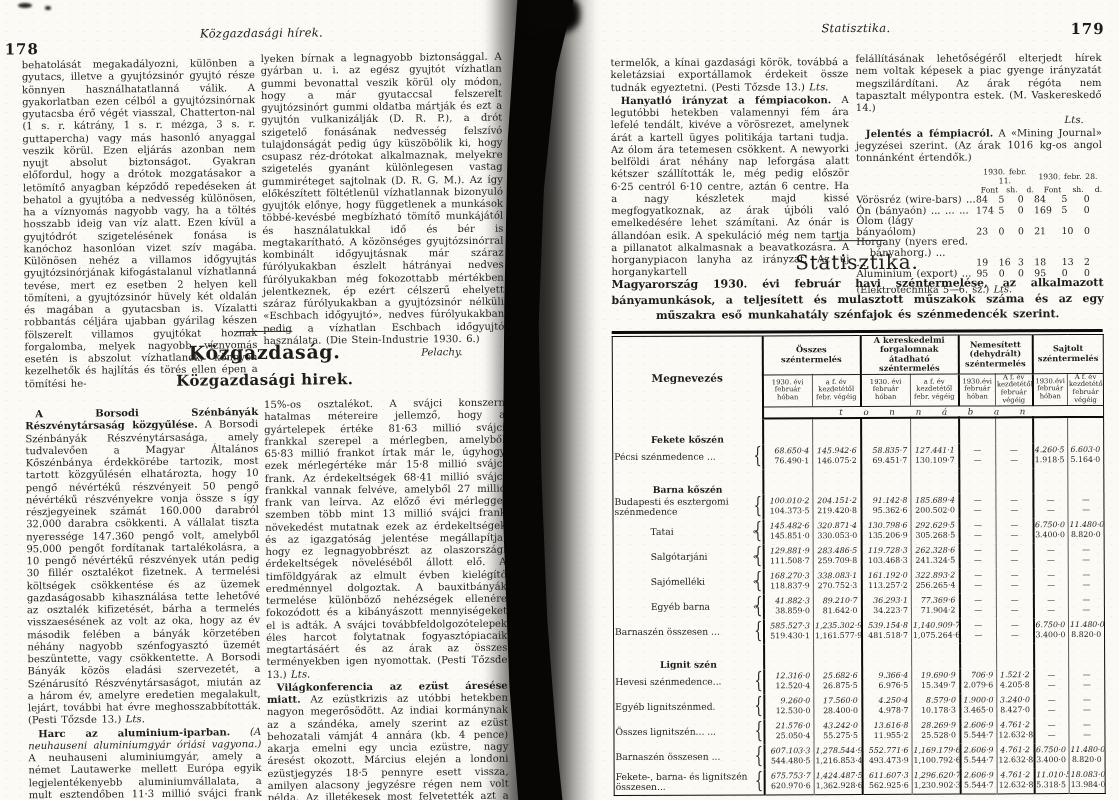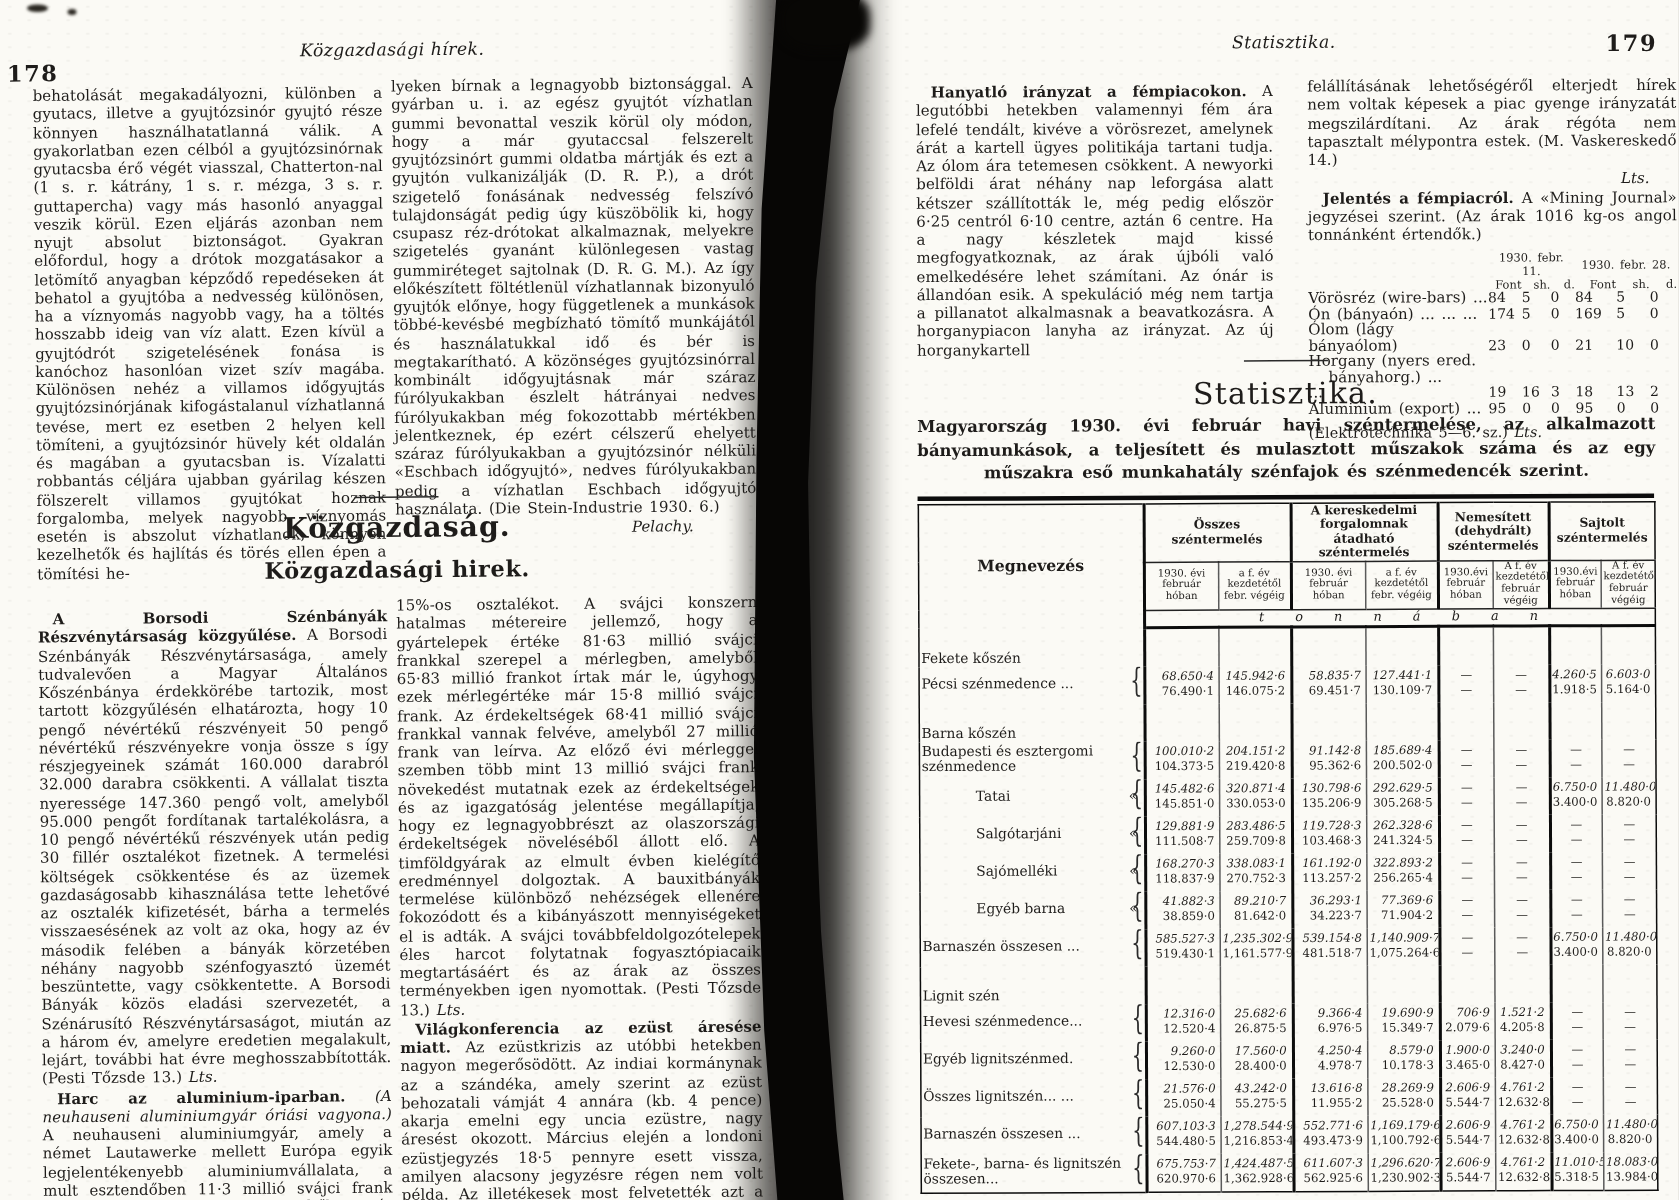--- a/index.html
+++ b/index.html
@@ -39,21 +39,21 @@
   .tbl-wrap{position:absolute;border-top:3px solid #0c0c0c;padding-top:2px;}
   .coal{border-collapse:collapse;table-layout:fixed;width:491px;border:1.5px solid #0c0c0c;}
   .coal th,.coal td{padding:0 1px;overflow:hidden;}
   .lblh{font-size:10.5px;font-weight:bold;text-align:center;border-right:2px solid #0c0c0c;}
   .gt{font-size:8.2px;font-weight:bold;text-align:center;line-height:9.4px;border-bottom:1px solid #222;padding:2px 1px;}
   .sc{font-size:6.8px;font-weight:normal;text-align:center;line-height:7.8px;border-bottom:1px solid #222;padding:2px 0;}
   .unit{font-size:8.6px;font-weight:normal;text-align:center;letter-spacing:2px;word-spacing:14px;border-bottom:2.5px solid #0c0c0c;padding:1px 0;font-style:italic;}
   .gb{border-left:2px solid #0c0c0c;}
   .ib{border-left:1px solid #5a5a5a;}
   .coal tbody td{height:25px;vertical-align:middle;}
-  .coal tbody td.sec{height:14px;font-weight:normal;font-size:9.2px;vertical-align:bottom;padding-top:2px;border-right:2px solid #0c0c0c;}
+  .coal tbody td.sec{height:14px;font-weight:bold;font-size:9.2px;text-align:center;vertical-align:bottom;padding-top:2px;border-right:2px solid #0c0c0c;}
   .lbl{font-size:9.2px;text-align:left;padding-left:5px;line-height:10.2px;position:relative;border-right:2px solid #0c0c0c;}
   .lbl::after{content:"{";position:absolute;right:0px;top:50%;transform:translateY(-54%) scaleY(1.7);font-size:13px;font-weight:300;color:#2a2a2a;}
   .lbl.split span:first-child{display:inline-block;width:102px;padding-left:36px;}
   .cv{padding:0 1px;}
   .l1,.l2{font-size:7.8px;line-height:10.2px;text-align:right;padding-right:2px;white-space:nowrap;}
   .l1{font-style:italic;}
   .dash{text-align:center;padding-right:0;}
   
   .gutter{position:absolute;left:480px;top:0;width:145px;height:800px;pointer-events:none;}
   .g-soft{position:absolute;left:6px;top:-20px;width:110px;height:860px;background:linear-gradient(to right,rgba(20,18,15,0) 0%,rgba(20,18,15,.55) 22%,rgba(10,9,8,.92) 45%,rgba(15,14,12,.8) 62%,rgba(30,28,24,.3) 82%,rgba(30,28,24,0) 100%);filter:blur(4px);}
@@ -103,24 +103,25 @@
     <div class="g-top"></div>
   </div>
   <div class="speck" style="left:18px;top:3px;width:14px;height:5px;"></div>
   <div class="speck" style="left:45px;top:6px;width:6px;height:4px;"></div>
 
   <div class="page right">
     <div class="runhead" style="left:612px;top:21px;width:491px;">Statisztika.</div>
     <div class="pagenum" style="left:1072px;top:21px;">179</div>
 
     <div class="col" style="left:612px;top:56px;width:238px;">
+      <p class="para noind"><span>termelők, a kínai gazdasági körök, továbbá a keletázsiai exportállamok érdekeit össze tudnák egyeztetni. (Pesti Tőzsde 13.)</span> <i class="inl">Lts.</i></p>
       <p class="para"><b>Hanyatló irányzat a fémpiacokon.</b> <span>A legutóbbi hetekben valamennyi fém ára lefelé tendált, kivéve a vörösrezet, amelynek árát a kartell ügyes politikája tartani tudja. Az ólom ára tetemesen csökkent. A newyorki belföldi árat néhány nap leforgása alatt kétszer szállították le, még pedig először 6·25 centról 6·10 centre, aztán 6 centre. Ha a nagy készletek majd kissé megfogyatkoznak, az árak újbóli való emelkedésére lehet számítani. Az ónár is állandóan esik. A spekuláció még nem tartja a pillanatot alkalmasnak a beavatkozásra. A horganypiacon lanyha az irányzat. Az új horganykartell</span></p>
     </div>
 
-    <div class="col" style="left:857px;top:53px;width:246px;margin-left:16px;">
+    <div class="col" style="left:857px;top:53px;width:246px;">
       <p class="para noind">felállításának lehetőségéről elterjedt hírek nem voltak képesek a piac gyenge irányzatát megszilárdítani. Az árak régóta nem tapasztalt mélypontra estek. (M. Vaskereskedő 14.)</p>
       <div class="sig tight">Lts.</div>
       <p class="para"><b>Jelentés a fémpiacról.</b> <span>A «Mining Journal» jegyzései szerint. (Az árak 1016 kg-os angol tonnánként értendők.)</span></p>
 
       <table class="metal">
         <colgroup>
           <col style="width:118px">
             <col style="width:22px">
             <col style="width:19px">
             <col style="width:16px">

